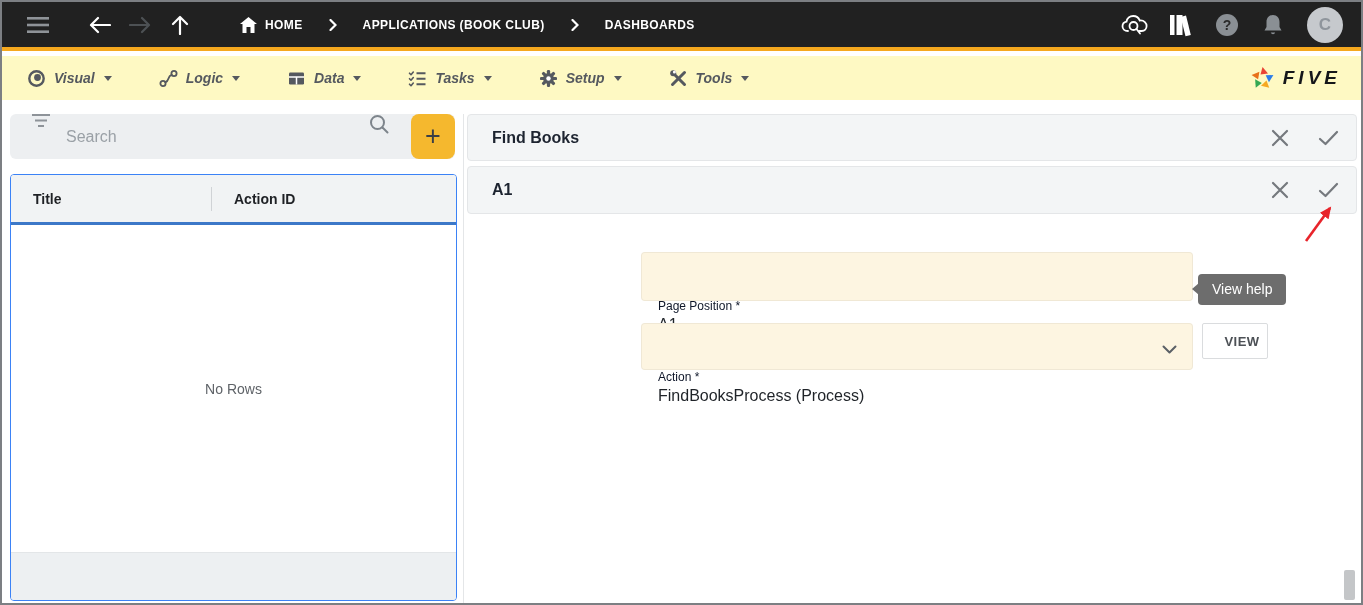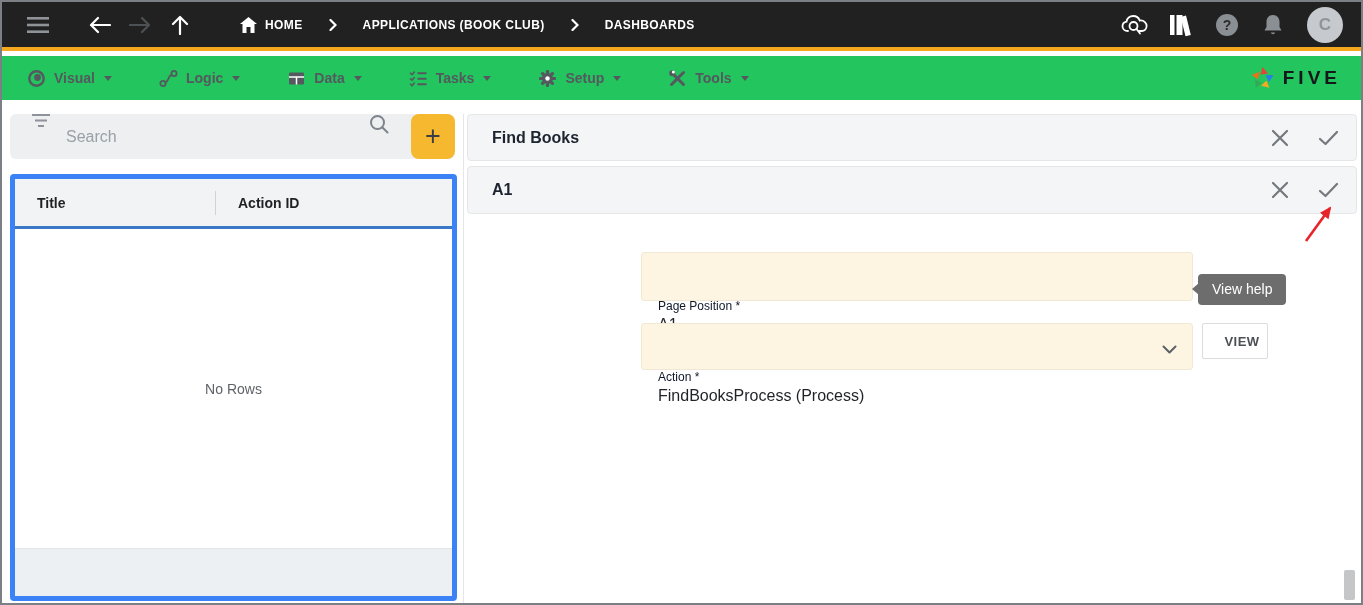--- a/index.html
+++ b/index.html
@@ -28,22 +28,23 @@
   .nav-right { margin-left:auto; display:flex; align-items:center; gap:6px; }
   .avatar {
     width:36px; height:36px; border-radius:50%; background:#c6c9cd;
     display:flex; align-items:center; justify-content:center;
     color:#8f959c; font-size:17px; font-weight:bold; cursor:pointer; margin-left:8px;
   }
 
   
   .menubar {
     position:absolute; top:54px; left:0; right:0; height:44px;
-    background:#22c55e; display:flex; align-items:center;
+    background:#fef9c3; display:flex; align-items:center;
     padding:0 20px 0 25px;
+    font-style:italic;
   }
   .menu-items { display:flex; align-items:center; gap:47px; }
   .menu-item { display:flex; align-items:center; gap:8px; color:#55595f; font-size:14px; font-weight:bold; cursor:pointer; }
   .caret-down { width:0; height:0; border-left:4px solid transparent; border-right:4px solid transparent; border-top:5px solid #55595f; margin-left:1px; }
   .logo { margin-left:auto; display:flex; align-items:center; gap:7px; }
   .logo-text { font-size:19px; font-weight:bold; letter-spacing:4px; color:#15171a; }
 
   
   .content { position:absolute; top:98px; left:0; right:0; bottom:0; background:#fff; }
   .panel-divider { position:absolute; left:461px; top:14px; bottom:0; width:1px; background:#e4e6e8; }
@@ -63,21 +64,21 @@
   .search-glass { margin-right:22px; display:flex; cursor:pointer; }
   .add-btn {
     width:44px; height:45px; border:none; border-radius:8px;
     background:var(--button-amber); cursor:pointer;
     display:flex; align-items:center; justify-content:center;
     color:#3b3f45; font-size:27px; line-height:1; font-weight:normal;
     flex:0 0 auto;
   }
   .table-card {
     position:absolute; left:8px; top:74px; width:447px; bottom:2px;
-    border:5px solid #3b82f6; border-radius:4px; background:#fff;
+    border:1px solid #3b82f6; border-radius:4px; background:#fff;
     display:flex; flex-direction:column; overflow:hidden;
   }
   .table-header {
     height:50px; background:#f1f3f4; flex:0 0 auto;
     border-bottom:3px solid var(--blue-line);
     display:flex; align-items:center;
   }
   .th { font-size:14px; font-weight:bold; color:#1f2125; }
   .th-title { width:200px; padding-left:22px; }
   .col-sep { width:1px; height:24px; background:#d0d3d6; }

